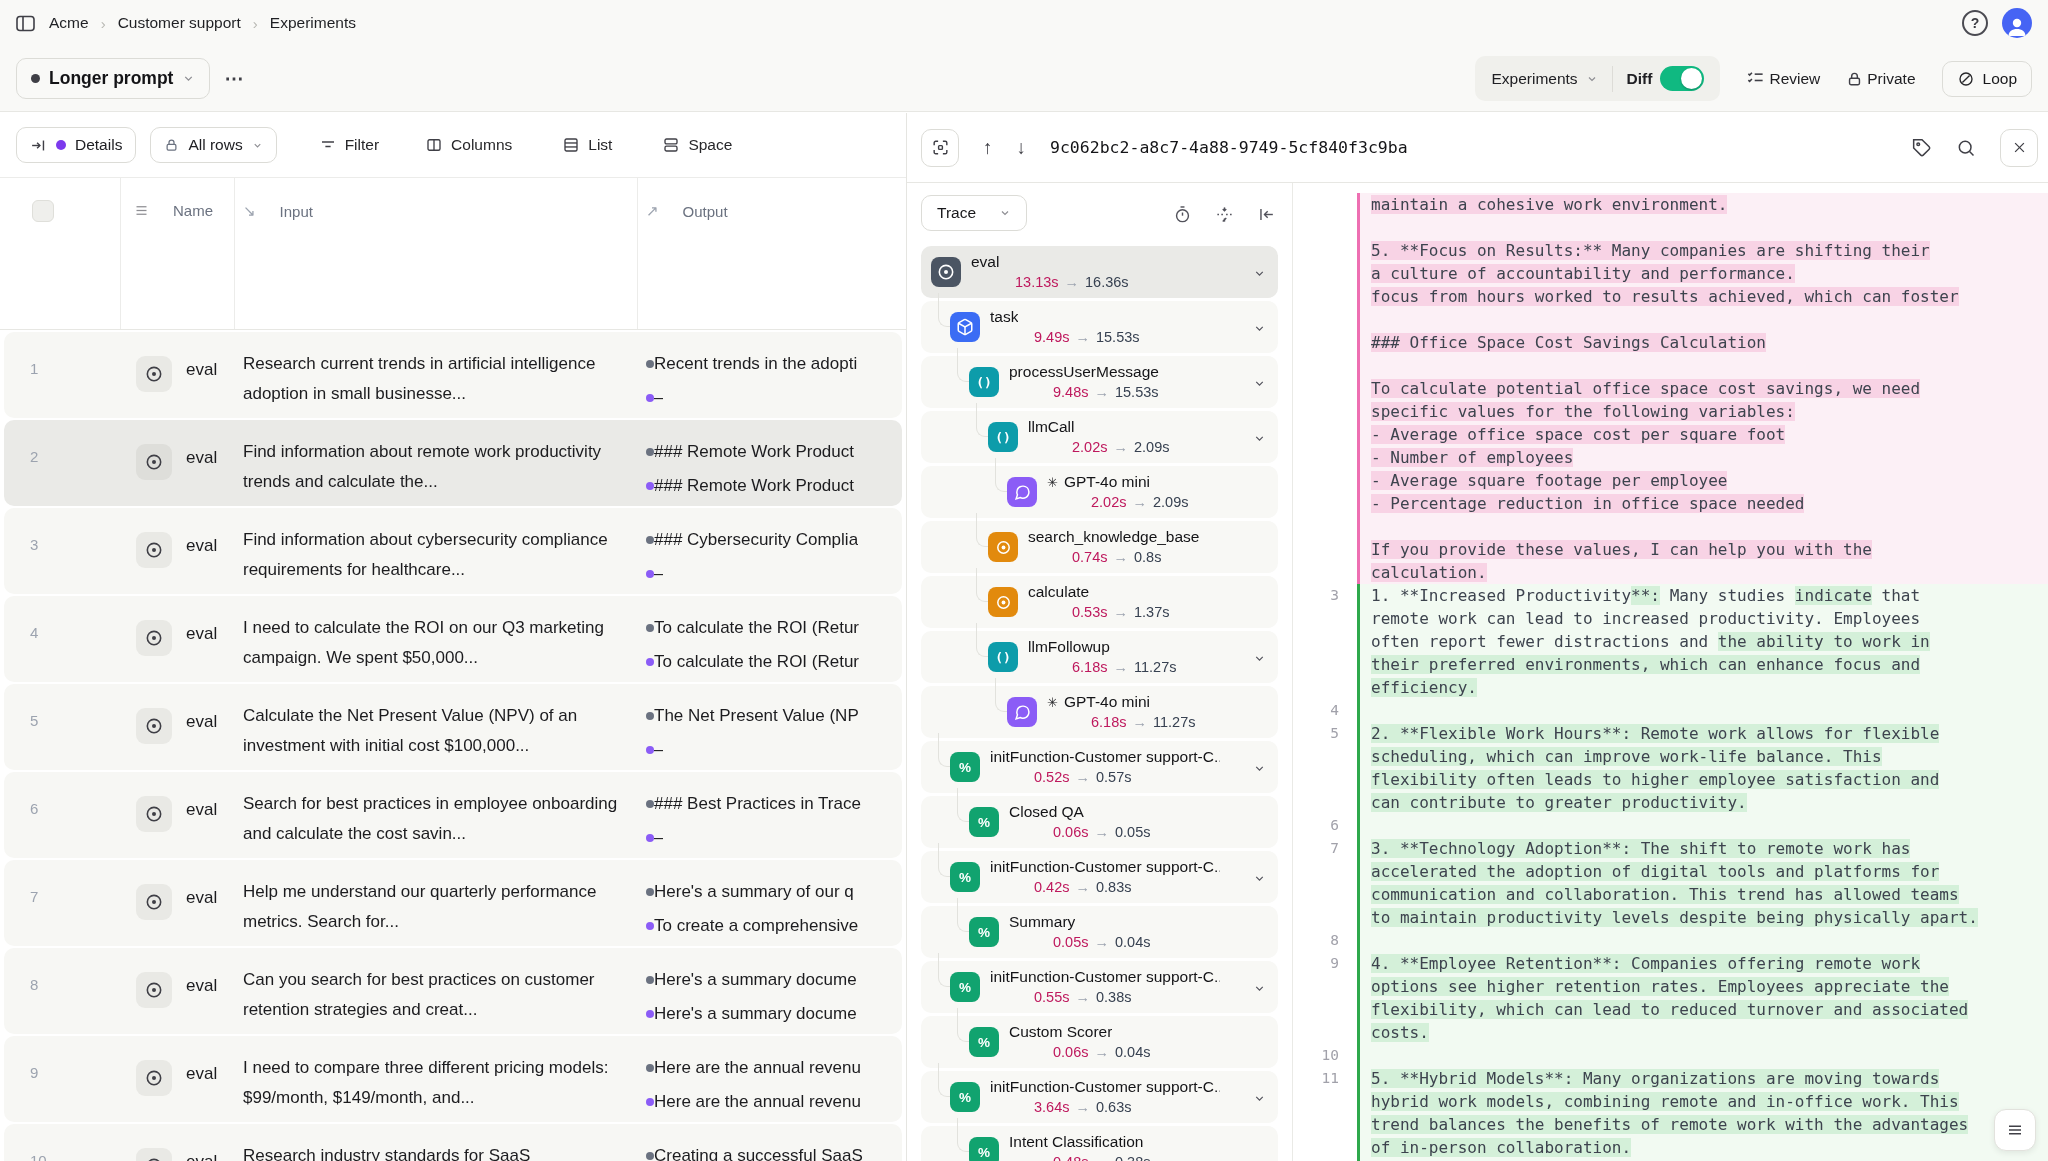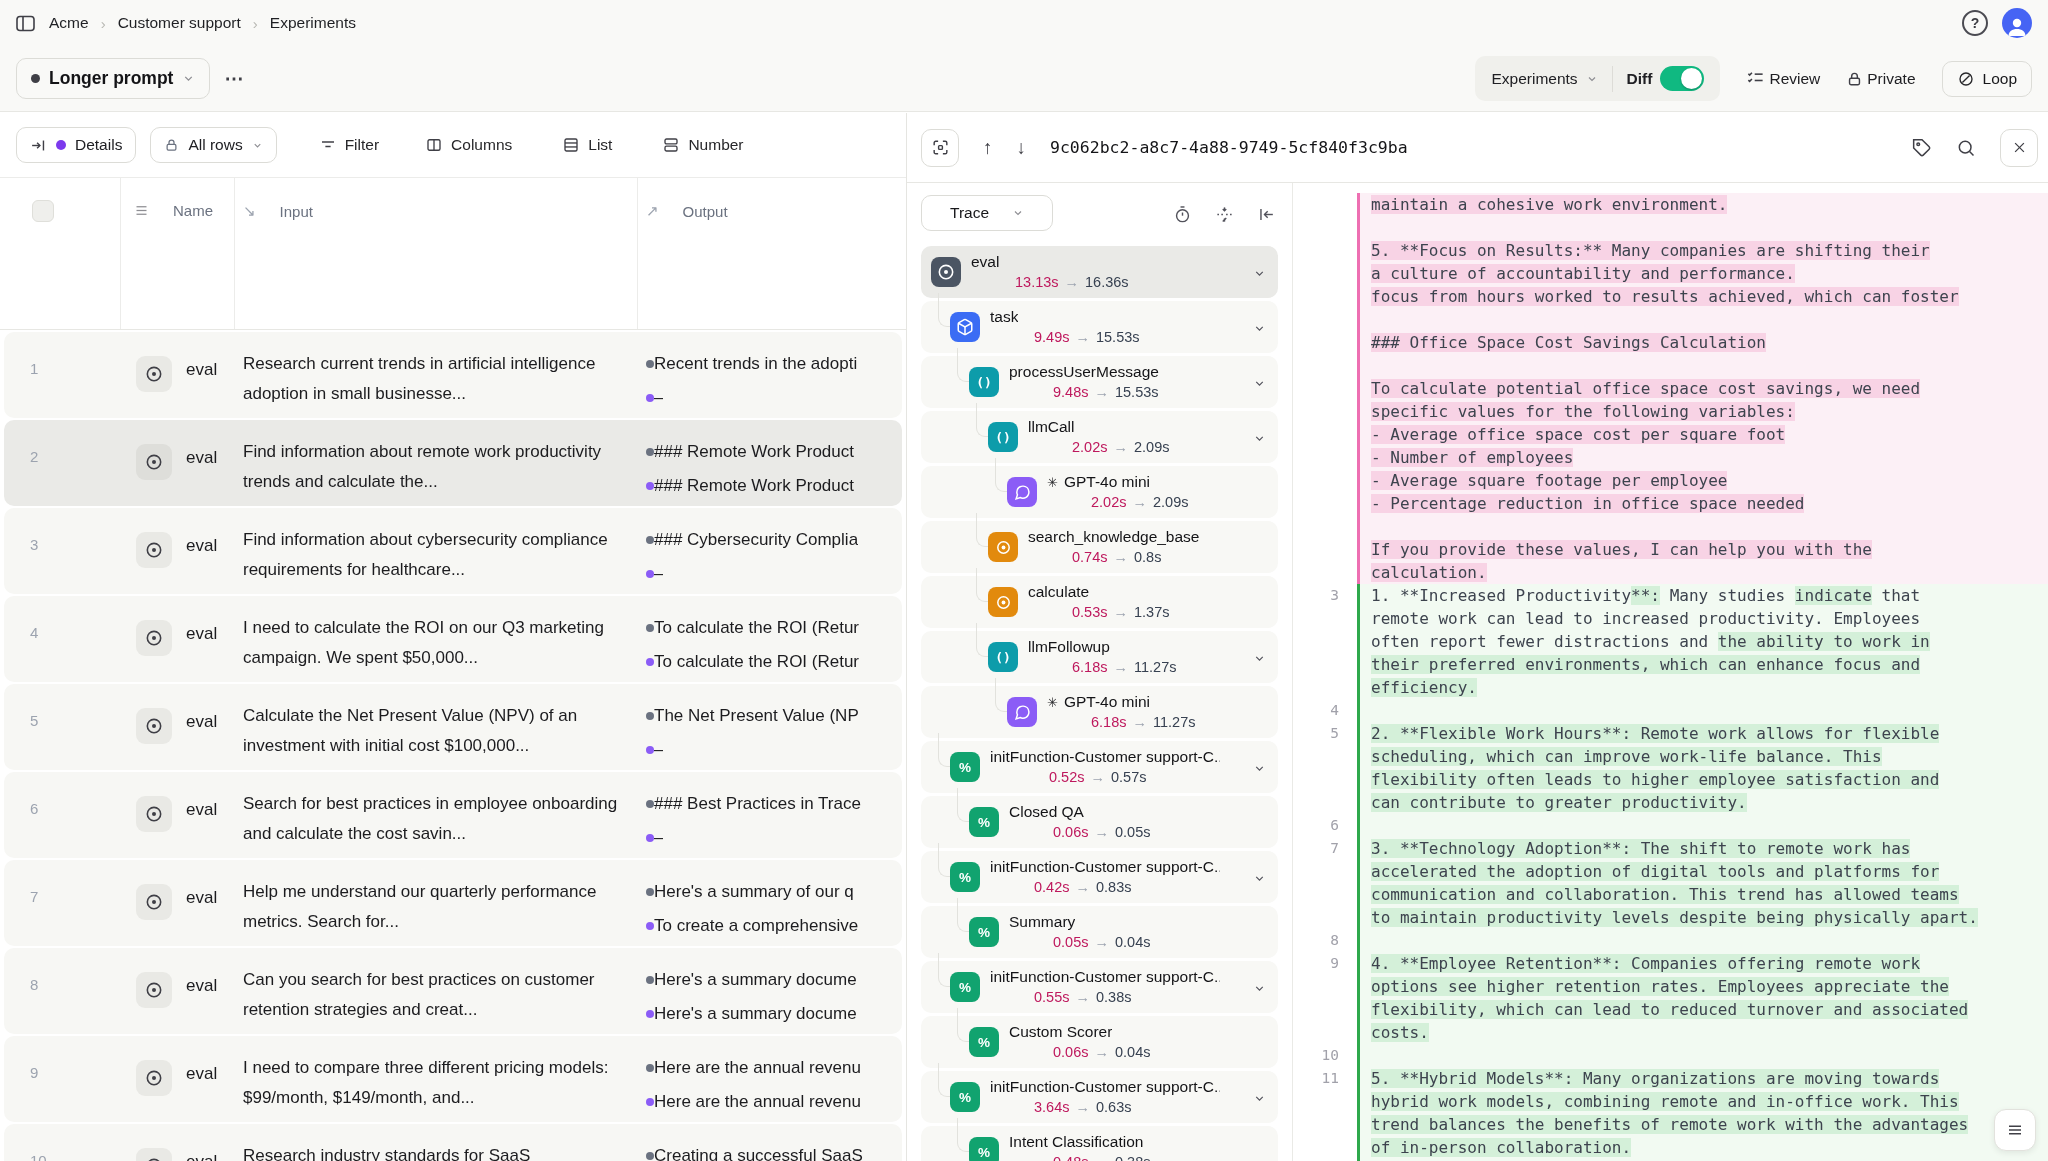--- a/index.html
+++ b/index.html
@@ -65,21 +65,21 @@
   
   .dhead { height:70px; flex:none; border-bottom:1px solid #e7e7e3; display:flex; align-items:center; padding:0 10px 0 14px; }
   .sq-btn { width:38px; height:38px; border:1px solid #dcdcd7; border-radius:10px; background:#fff; display:flex; align-items:center; justify-content:center; color:#3f3f46; cursor:pointer; }
   .arrow-btn { font-size:19px; color:#3f3f46; margin-left:24px; cursor:pointer; }
   .trace-id { margin-left:24px; font-family:"DejaVu Sans Mono", monospace; font-size:16.5px; color:#141417; }
   .dhead-right { margin-left:auto; display:flex; align-items:center; gap:24px; }
 
   
   .dbody { flex:1; display:flex; min-height:0; }
   .tree-pane { width:386px; flex:none; border-right:1px solid #eaeae6; padding:12px 14px 0 14px; position:relative; overflow:hidden; }
-  .trace-btn { display:inline-flex; align-items:center; gap:23px; border:1px solid #dcdcd7; border-radius:10px; padding:8px 28px; font-size:15.5px; font-weight:500; background:#fff; cursor:pointer; }
+  .trace-btn { display:inline-flex; align-items:center; gap:23px; border:1px solid #dcdcd7; border-radius:10px; padding:8px 15px; font-size:15.5px; font-weight:500; background:#fff; cursor:pointer; }
   .tree-tools { position:absolute; right:16px; top:22px; display:flex; gap:23px; color:#52525b; }
   .tree-list { margin-top:15px; }
   .srow { position:relative; height:52px; margin-bottom:3px; border-radius:10px; background:#f8f8f5; cursor:pointer; }
   .srow.selected { background:#eaeae7; }
   .sicon { position:absolute; top:11px; width:30px; height:30px; border-radius:8px; display:flex; align-items:center; justify-content:center; color:#fff; z-index:1; }
   .sicon.eval { background:#4b5563; }
   .sicon.task { background:#3b6cf4; }
   .sicon.fn   { background:#0d9caa; font-family:"DejaVu Sans Mono",monospace; font-size:13px; font-weight:700; }
   .sicon.llm  { background:#8b5cf6; }
   .sicon.tool { background:#e28a0d; }
@@ -238,21 +238,21 @@
               <path d="M4 9.3h16"></path>
               <path d="M4 14.6h16"></path>
             </svg>
           <span>List</span>
         </div>
         <div class="tb-item" style="margin-left:50px">
           <svg width="18" height="18" viewBox="0 0 24 24" fill="none" stroke="#3f3f46" stroke-width="1.8">
               <rect x="4" y="4" width="16" height="6.5" rx="2"></rect>
               <rect x="4" y="13.5" width="16" height="6.5" rx="2"></rect>
             </svg>
-          <span>Number</span>
+          <span>Space</span>
         </div>
       </div>
 
       <div class="thead">
         <div class="cb"></div>
         <div class="hcell" style="left:134px">
           <svg width="15" height="15" viewBox="0 0 24 24" fill="none" stroke="#8e8e93" stroke-width="2">
               <path d="M4 6h16"></path>
               <path d="M4 12h16"></path>
               <path d="M4 18h16"></path>
@@ -680,21 +680,21 @@
                   <span>GPT-4o mini</span>
                 </div>
                 <div class="stime" style="left:126px"><span class="t1">6.18s</span><span class="arr">→</span><span class="t2">11.27s</span></div>
               </div>
               <div class="srow">
                 <div class="conn" style="left:17px"></div>
                 <div class="sicon scorer" style="left:29px">%</div>
                 <div class="sname" style="left:69px">
                   <span>initFunction-Customer support-C...</span>
                 </div>
-                <div class="stime" style="left:84px"><span class="t1">0.52s</span><span class="arr">→</span><span class="t2">0.57s</span></div>
+                <div class="stime" style="left:69px"><span class="t1">0.52s</span><span class="arr">→</span><span class="t2">0.57s</span></div>
                 <span class="schev">
                   <svg width="13" height="13" viewBox="0 0 24 24" fill="none" stroke="#52525b" stroke-width="2.2">
                     <polyline points="6 9 12 15 18 9"></polyline>
                   </svg>
                 </span>
               </div>
               <div class="srow">
                 <div class="conn" style="left:36px"></div>
                 <div class="sicon scorer" style="left:48px">%</div>
                 <div class="sname" style="left:88px">

